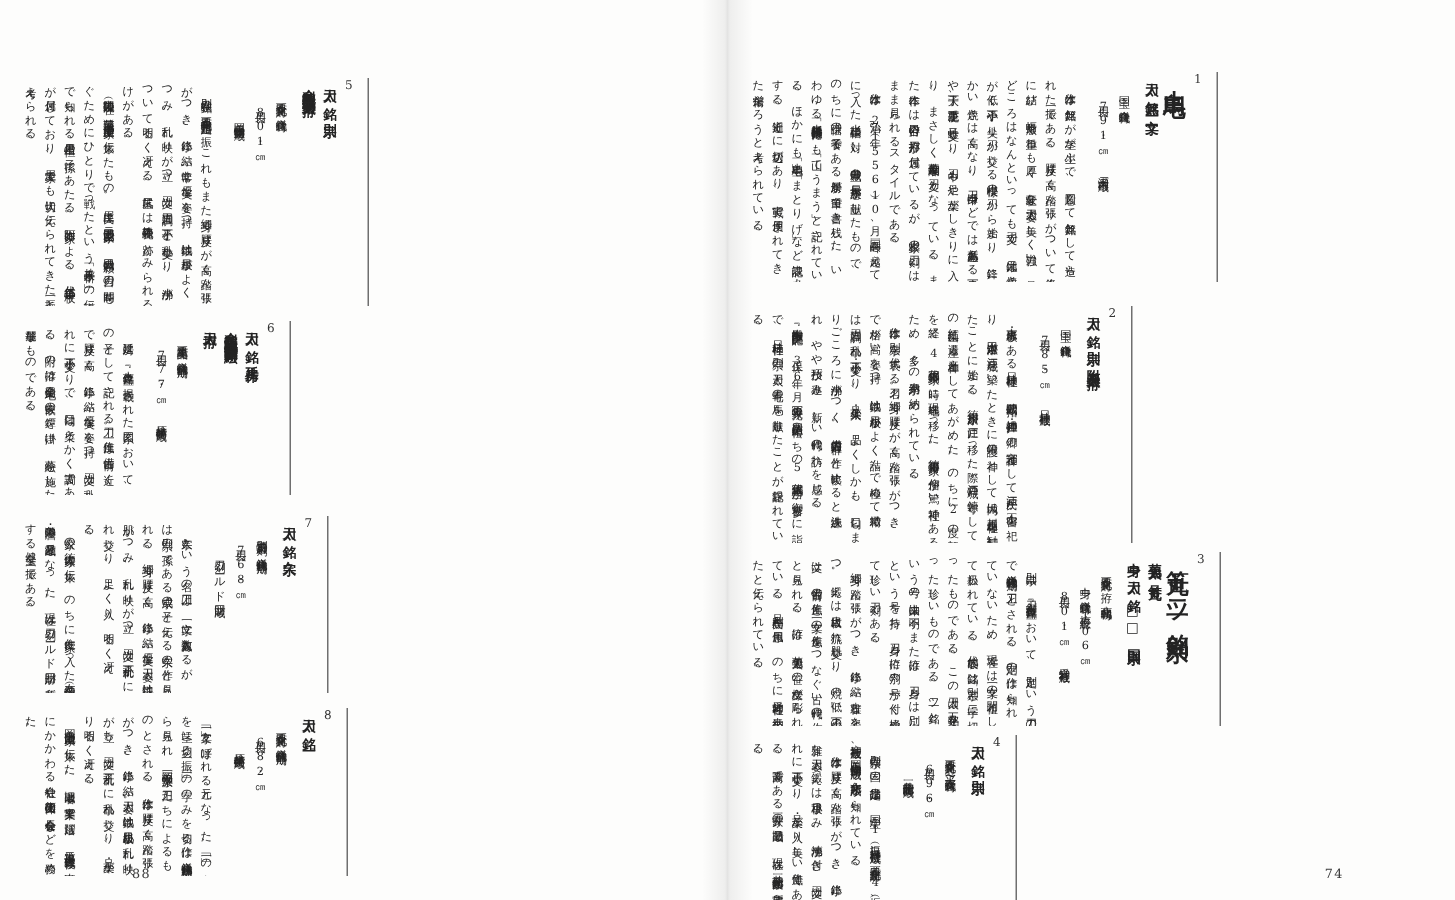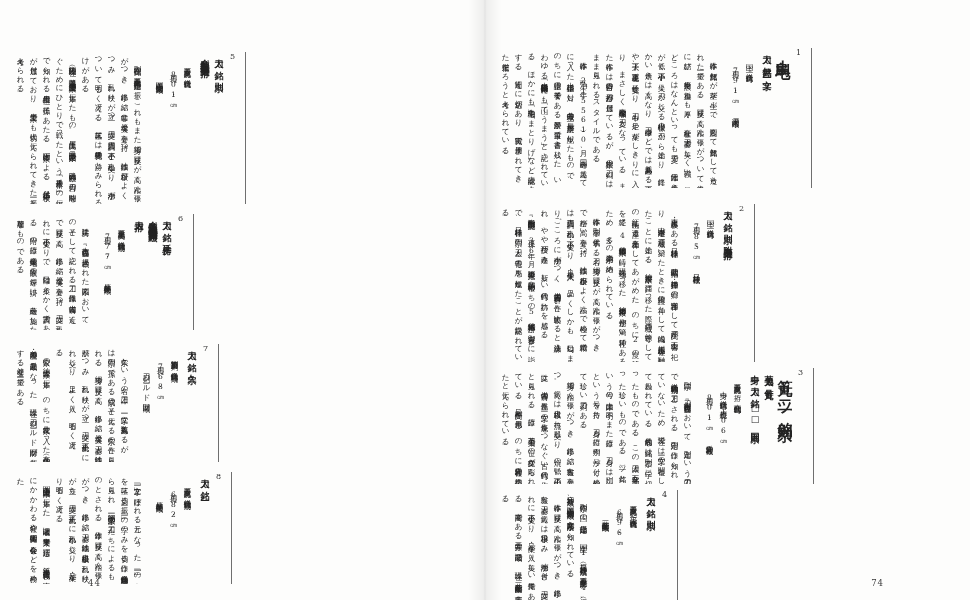--- a/index.html
+++ b/index.html
@@ -54,28 +54,28 @@
   }
   .meta{margin-right:4px;}
   .meta p{margin:0 1px;font-size:7.5px;}
   .entry-body{margin-right:9px;}
   .entry-body p{margin:0;text-indent:1em;}
   .pagenum{
     position:absolute;bottom:12px;
     font-size:8.5px;letter-spacing:1px;color:#3a3a3a;
   }
   .page-left .pagenum{left:88px;}
-  .page-right .pagenum{right:86px;}
+  .page-right .pagenum{right:74px;}
 </style>
 </head>
 <body>
 
 <div class="spread">
   <div class="page page-left" id="page-0">
-    <span class="pagenum">44</span>
+    <span class="pagenum">88</span>
   <section class="entry" style="height: 152px; margin-bottom: 10px;">
         <div class="title-col">
           <span class="entry-num">5</span>
           <div class="title-line">太刀　銘　則宗</div>
           <div class="title-line">金梨地家紋散糸巻太刀拵</div>
         </div>
         <div class="meta">
           <p class="meta-line" style="padding-top: 10px;">重要文化財　鎌倉時代</p>
           <p class="meta-line" style="padding-top: 17px;">刃長80・1㎝</p>
           <p class="meta-line" style="padding-top: 24px;">岡山県立博物館蔵</p>

